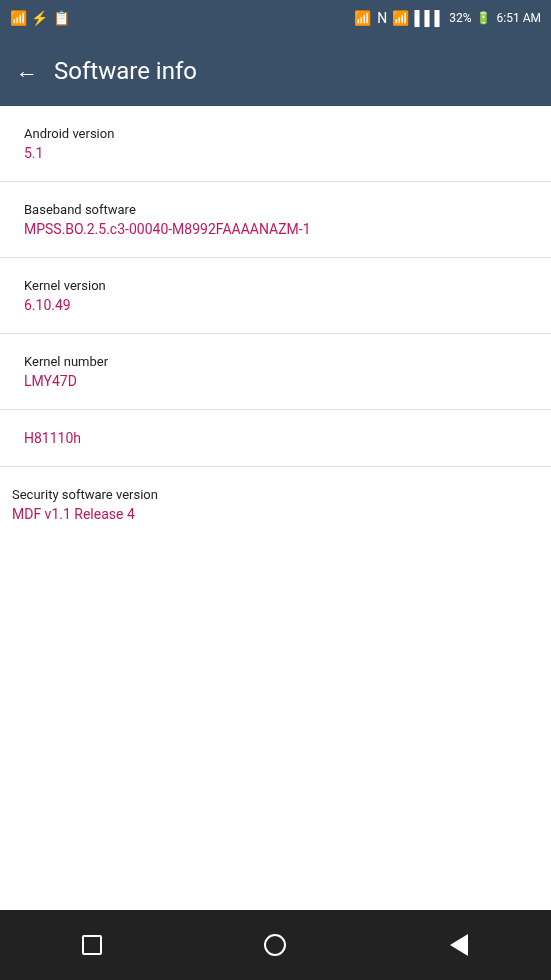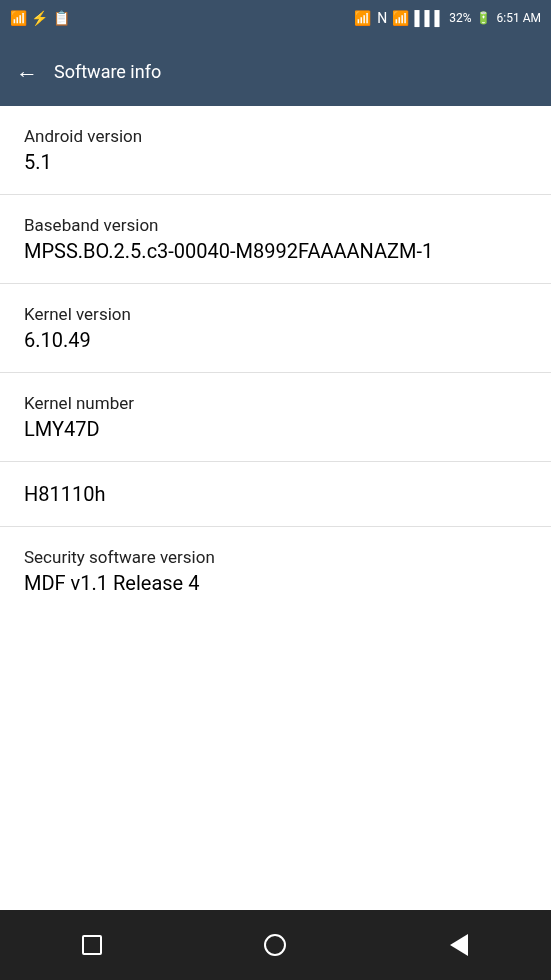--- a/index.html
+++ b/index.html
@@ -63,50 +63,51 @@
     .back-button {
       color: white;
       font-size: 22px;
       cursor: pointer;
       display: flex;
       align-items: center;
     }
 
     .toolbar-title {
       color: white;
-      font-size: 18px;
+      font-size: 24px;
       font-weight: 400;
     }
 
     
     .content {
       flex: 1;
       background: #fff;
       overflow-y: auto;
     }
 
     .info-item {
       padding: 20px 24px;
       border-bottom: 1px solid #e0e0e0;
     }
 
     .info-item:last-child {
       border-bottom: none;
+      padding-left: 12px;
     }
 
     .info-label {
-      font-size: 17px;
+      font-size: 13px;
       color: #222;
       font-weight: 400;
       margin-bottom: 4px;
     }
 
     .info-value {
-      font-size: 20px;
-      color: #000000;
+      font-size: 14px;
+      color: #be185d;
       font-weight: 400;
     }
 
     
     .nav-bar {
       background: #222;
       height: 70px;
       display: flex;
       align-items: center;
       justify-content: space-around;
@@ -177,21 +178,21 @@
   <span class="toolbar-title">Software info</span>
 </div>
 
 <div class="content">
 
 <div class="info-item">
       <div class="info-label">Android version</div>
       <div class="info-value">5.1</div>
     </div>
     <div class="info-item">
-      <div class="info-label">Baseband version</div>
+      <div class="info-label">Baseband software</div>
       <div class="info-value">MPSS.BO.2.5.c3-00040-M8992FAAAANAZM-1</div>
     </div>
     <div class="info-item">
       <div class="info-label">Kernel version</div>
       <div class="info-value">6.10.49</div>
     </div>
     <div class="info-item">
       <div class="info-label">Kernel number</div>
       <div class="info-value">LMY47D</div>
     </div>

